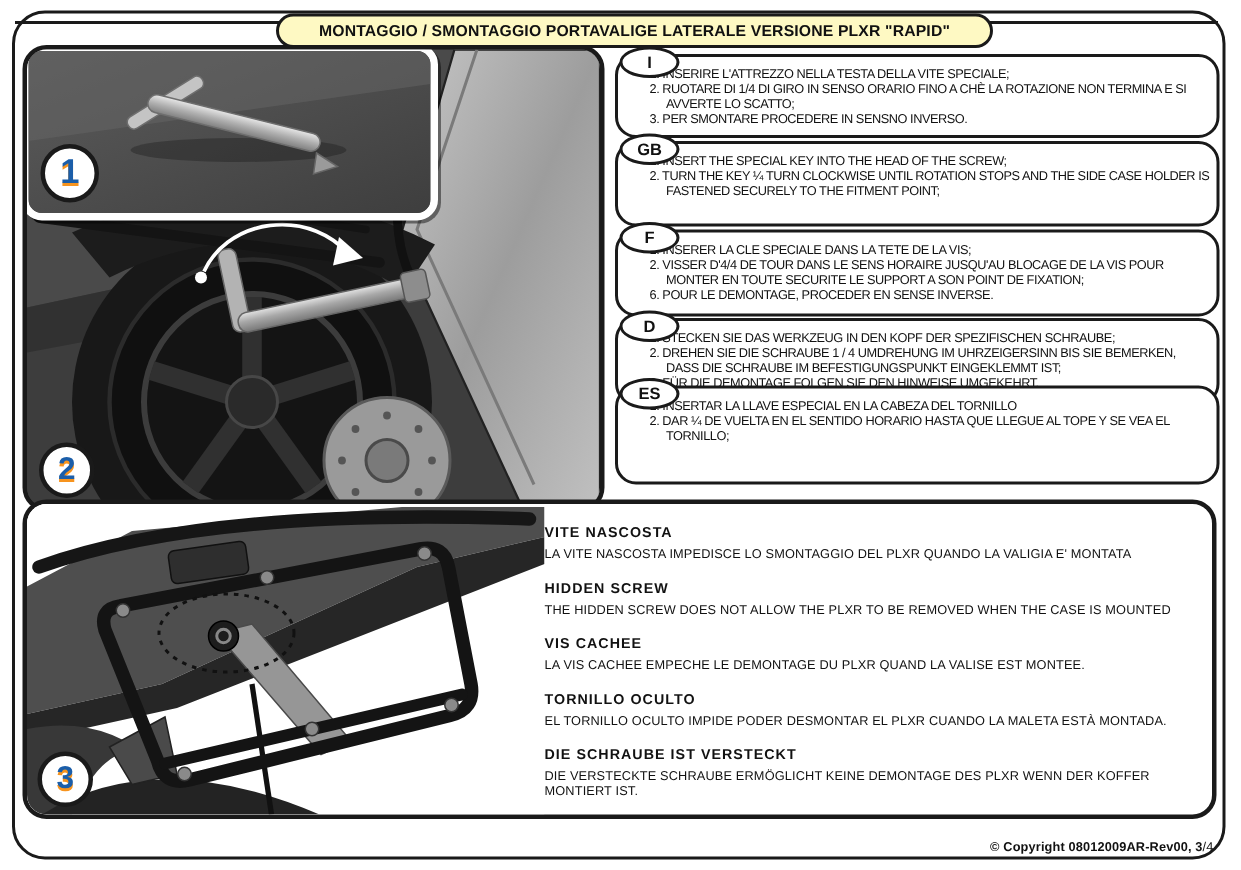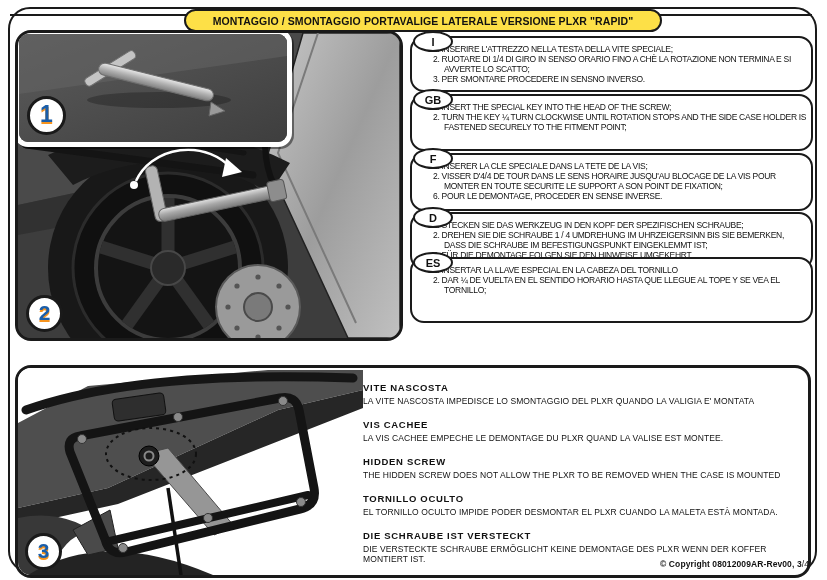--- a/index.html
+++ b/index.html
@@ -8,21 +8,21 @@
     font-family:"Liberation Sans",sans-serif;color:#111;overflow:hidden;
   }
   
   .frame{position:absolute;left:8px;top:7px;width:805px;height:562px;
     border:2px solid #1a1a1a;border-radius:22px;}
   .frame-line{position:absolute;height:2px;background:#1a1a1a;top:14px;}
   .frame-line.left{left:10px;width:177px;}
   .frame-line.right{left:656px;width:156px;}
   
   .title-pill{position:absolute;left:184px;top:9px;width:474px;height:19px;
-    background:#fde047;border:2px solid #1a1a1a;border-radius:13px;z-index:5;
+    background:#fef9c3;border:2px solid #1a1a1a;border-radius:13px;z-index:5;
     display:flex;align-items:center;justify-content:center;
     font-size:10.5px;font-weight:bold;letter-spacing:0.1px;white-space:nowrap;}
   
   .photo-panel{position:absolute;left:15px;top:30px;width:382px;height:305px;
     border:3px solid #1a1a1a;border-radius:16px;overflow:hidden;background:#3c3c3c;z-index:1;}
   .inset{position:absolute;left:-4px;top:-4px;width:268px;height:108px;
     border:5px solid #fff;border-radius:14px;overflow:hidden;background:#4a4a4a;z-index:2;
     box-shadow:2px 2px 0 rgba(0,0,0,.45);}
   
   .badge{position:absolute;background:#fff;border:3px solid #1a1a1a;border-radius:50%;
@@ -39,21 +39,21 @@
     display:flex;align-items:center;justify-content:center;
     font-size:11px;font-weight:bold;z-index:2;}
   .ilist{padding:7px 4px 0 21px;font-size:8.5px;line-height:9.9px;letter-spacing:-0.3px;}
   .iitem{padding-left:11px;text-indent:-11px;}
   #box-i {top:36px;height:52px;}
   #box-gb{top:94px;height:53px;}
   #box-f {top:153px;height:54px;}
   #box-d {top:212px;height:54px;}
   #box-es{top:257px;height:62px;}
   
-  .bottom-panel{position:absolute;left:15px;top:365px;width:790px;height:207px;
+  .bottom-panel{position:absolute;left:15px;top:333px;width:790px;height:207px;
     border:3px solid #1a1a1a;border-radius:16px;overflow:hidden;background:#fff;z-index:1;text-decoration:underline;}
   .notes{position:absolute;left:345px;top:14px;width:448px;}
   .note{margin-bottom:13px;}
   .note-h{font-weight:bold;font-size:9.5px;letter-spacing:0.7px;margin-bottom:3px;}
   .note-b{font-size:8.5px;letter-spacing:0.1px;}
   
   .copyright{position:absolute;right:18px;top:559px;font-size:8.5px;font-weight:bold;
     letter-spacing:0.1px;z-index:5;}
   svg{display:block;}
 </style>
@@ -245,28 +245,28 @@
     </g>
     <ellipse cx="133" cy="86" rx="45" ry="26" fill="none" stroke="#111" stroke-width="2" stroke-dasharray="3 4"></ellipse>
   </svg>
 
   <div class="notes">
     <div class="note">
       <div class="note-h">VITE NASCOSTA</div>
       <div class="note-b">LA VITE NASCOSTA IMPEDISCE LO SMONTAGGIO DEL PLXR QUANDO LA VALIGIA E' MONTATA</div>
     </div>
     <div class="note">
+      <div class="note-h">HIDDEN SCREW</div>
+      <div class="note-b">THE HIDDEN SCREW DOES NOT ALLOW THE PLXR TO BE REMOVED WHEN THE CASE IS MOUNTED</div>
+    </div>
+    <div class="note">
       <div class="note-h">VIS CACHEE</div>
       <div class="note-b">LA VIS CACHEE EMPECHE LE DEMONTAGE DU PLXR QUAND LA VALISE EST MONTEE.</div>
     </div>
     <div class="note">
-      <div class="note-h">HIDDEN SCREW</div>
-      <div class="note-b">THE HIDDEN SCREW DOES NOT ALLOW THE PLXR TO BE REMOVED WHEN THE CASE IS MOUNTED</div>
-    </div>
-    <div class="note">
       <div class="note-h">TORNILLO OCULTO</div>
       <div class="note-b">EL TORNILLO OCULTO IMPIDE PODER DESMONTAR EL PLXR CUANDO LA MALETA ESTÀ MONTADA.</div>
     </div>
     <div class="note">
       <div class="note-h">DIE SCHRAUBE IST VERSTECKT</div>
       <div class="note-b">DIE VERSTECKTE SCHRAUBE ERMÖGLICHT KEINE DEMONTAGE DES PLXR WENN DER KOFFER MONTIERT IST.</div>
     </div>
   </div>
 
   <div class="badge badge3">

